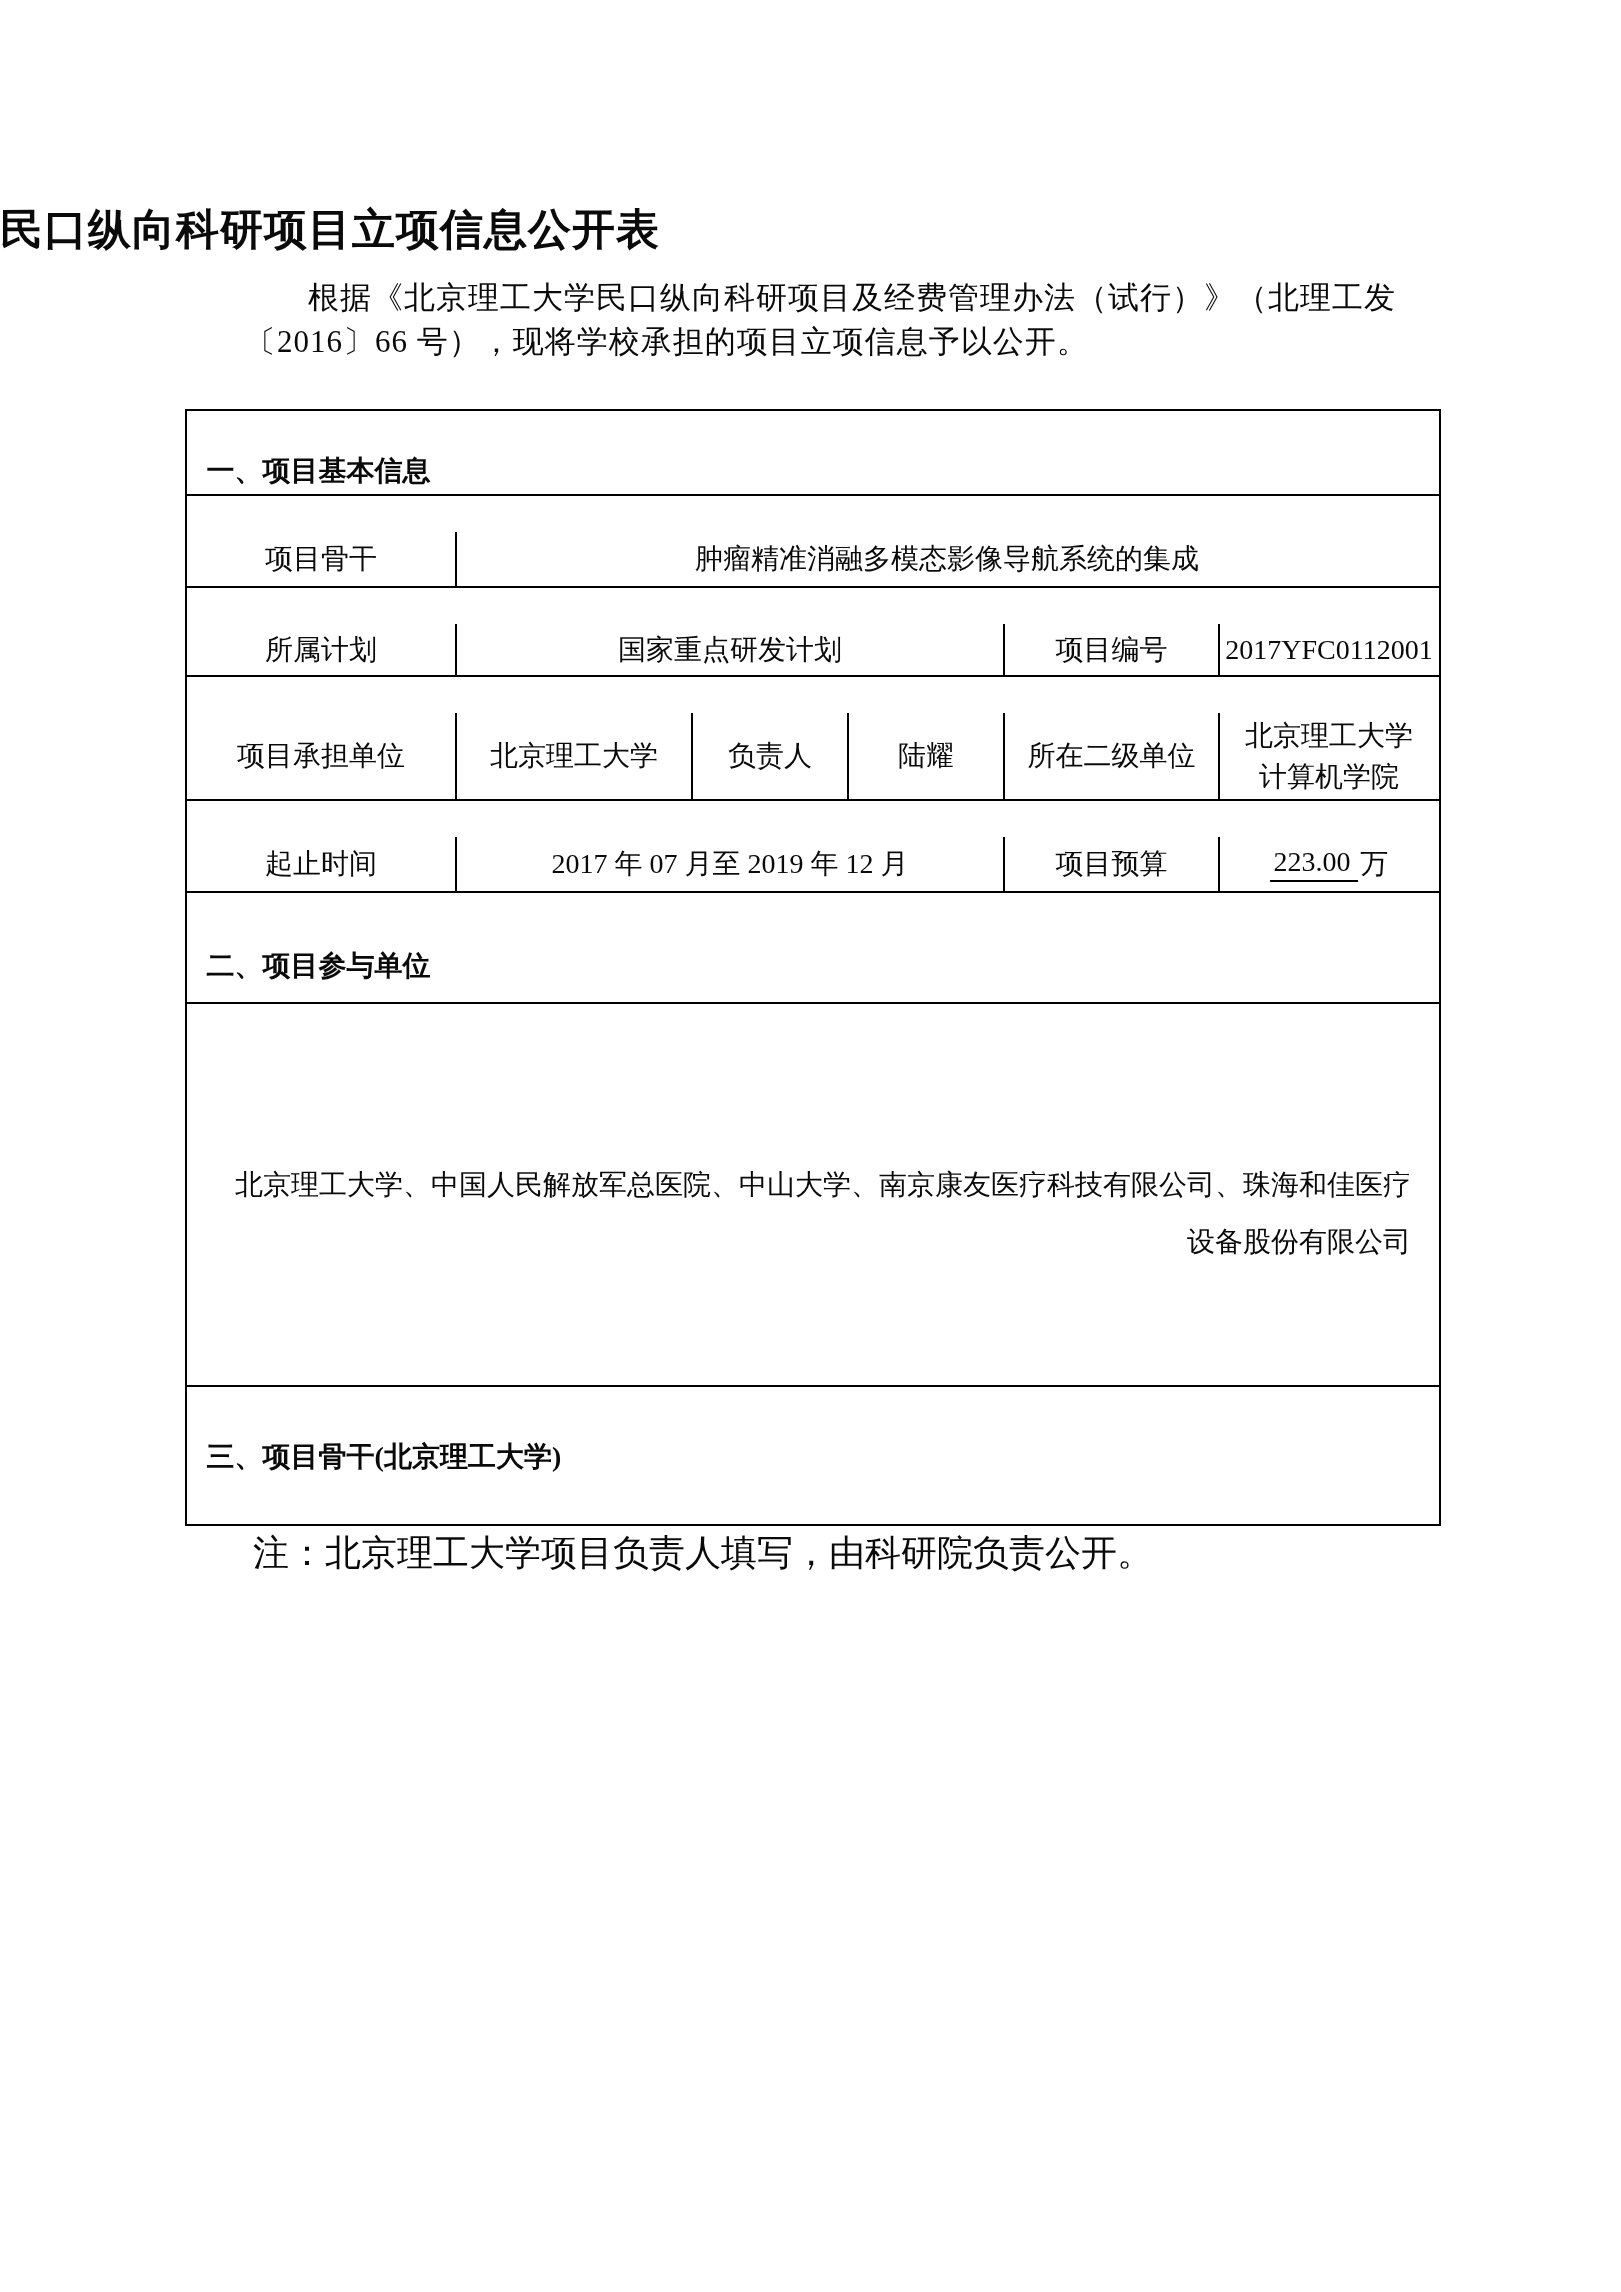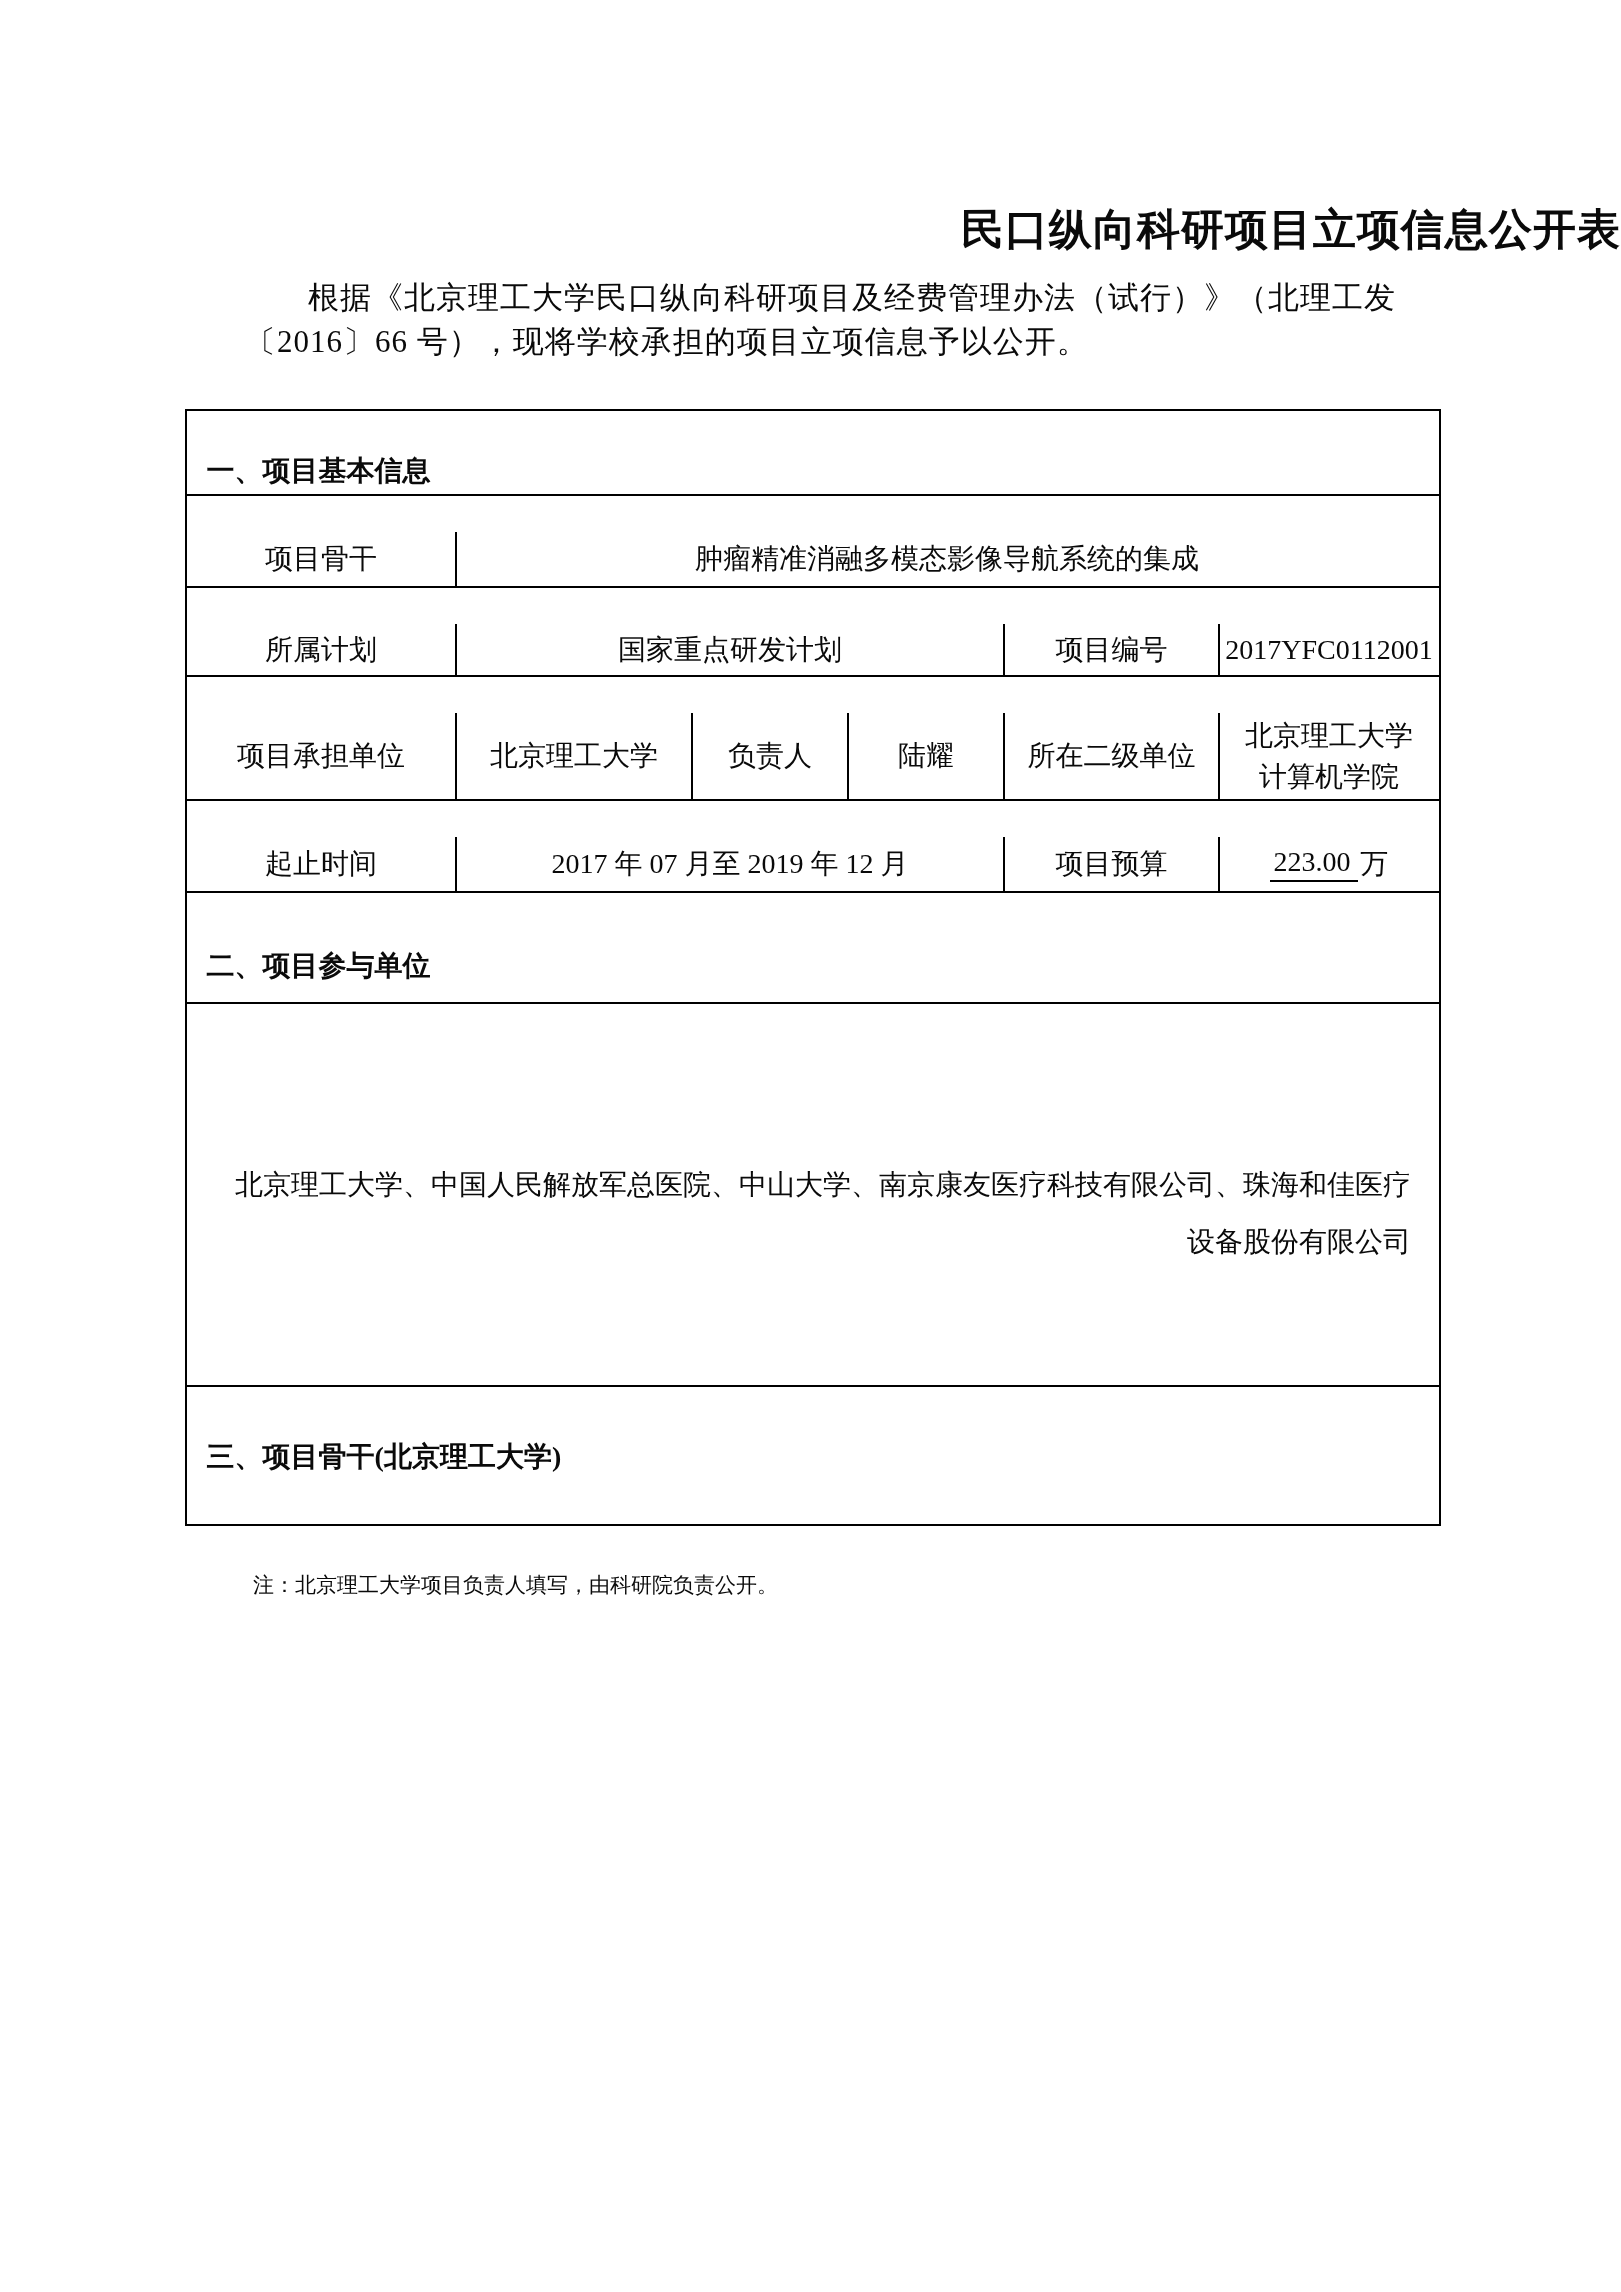--- a/index.html
+++ b/index.html
@@ -7,21 +7,21 @@
   body {
     width: 1621px; height: 2293px;
     position: relative;
     background: #ffffff;
     font-family: "Liberation Serif", "DejaVu Serif", serif;
     color: #0a0a0a;
   }
   .page-title {
     position: absolute;
     left: 0; top: 201px; width: 100%;
-    text-align: right;
+    text-align: left;
     font-size: 43px;
     font-weight: bold;
     letter-spacing: 1px;
   }
   .intro {
     position: absolute;
     left: 245px; top: 276px; width: 1166px;
     font-size: 31px;
     line-height: 44px;
     letter-spacing: 1px;
@@ -90,22 +90,22 @@
     text-align: left;
     line-height: 41px;
   }
   .underlined {
     border-bottom: 2px solid #000;
     padding: 0 7.8px 2.9px 3.9px;
   }
   .budget-unit { margin-left: 2px; }
   .footnote {
     position: absolute;
-    left: 253px; top: 1565px;
-    font-size: 21px;
+    left: 253px; top: 1533px;
+    font-size: 36px;
     line-height: 41px;
   }
 </style>
 </head>
 <body>
 
 <h1 class="page-title">民口纵向科研项目立项信息公开表</h1>
 
 <div class="intro">
   <div class="indent">根据《北京理工大学民口纵向科研项目及经费管理办法（试行）》（北理工发</div>

